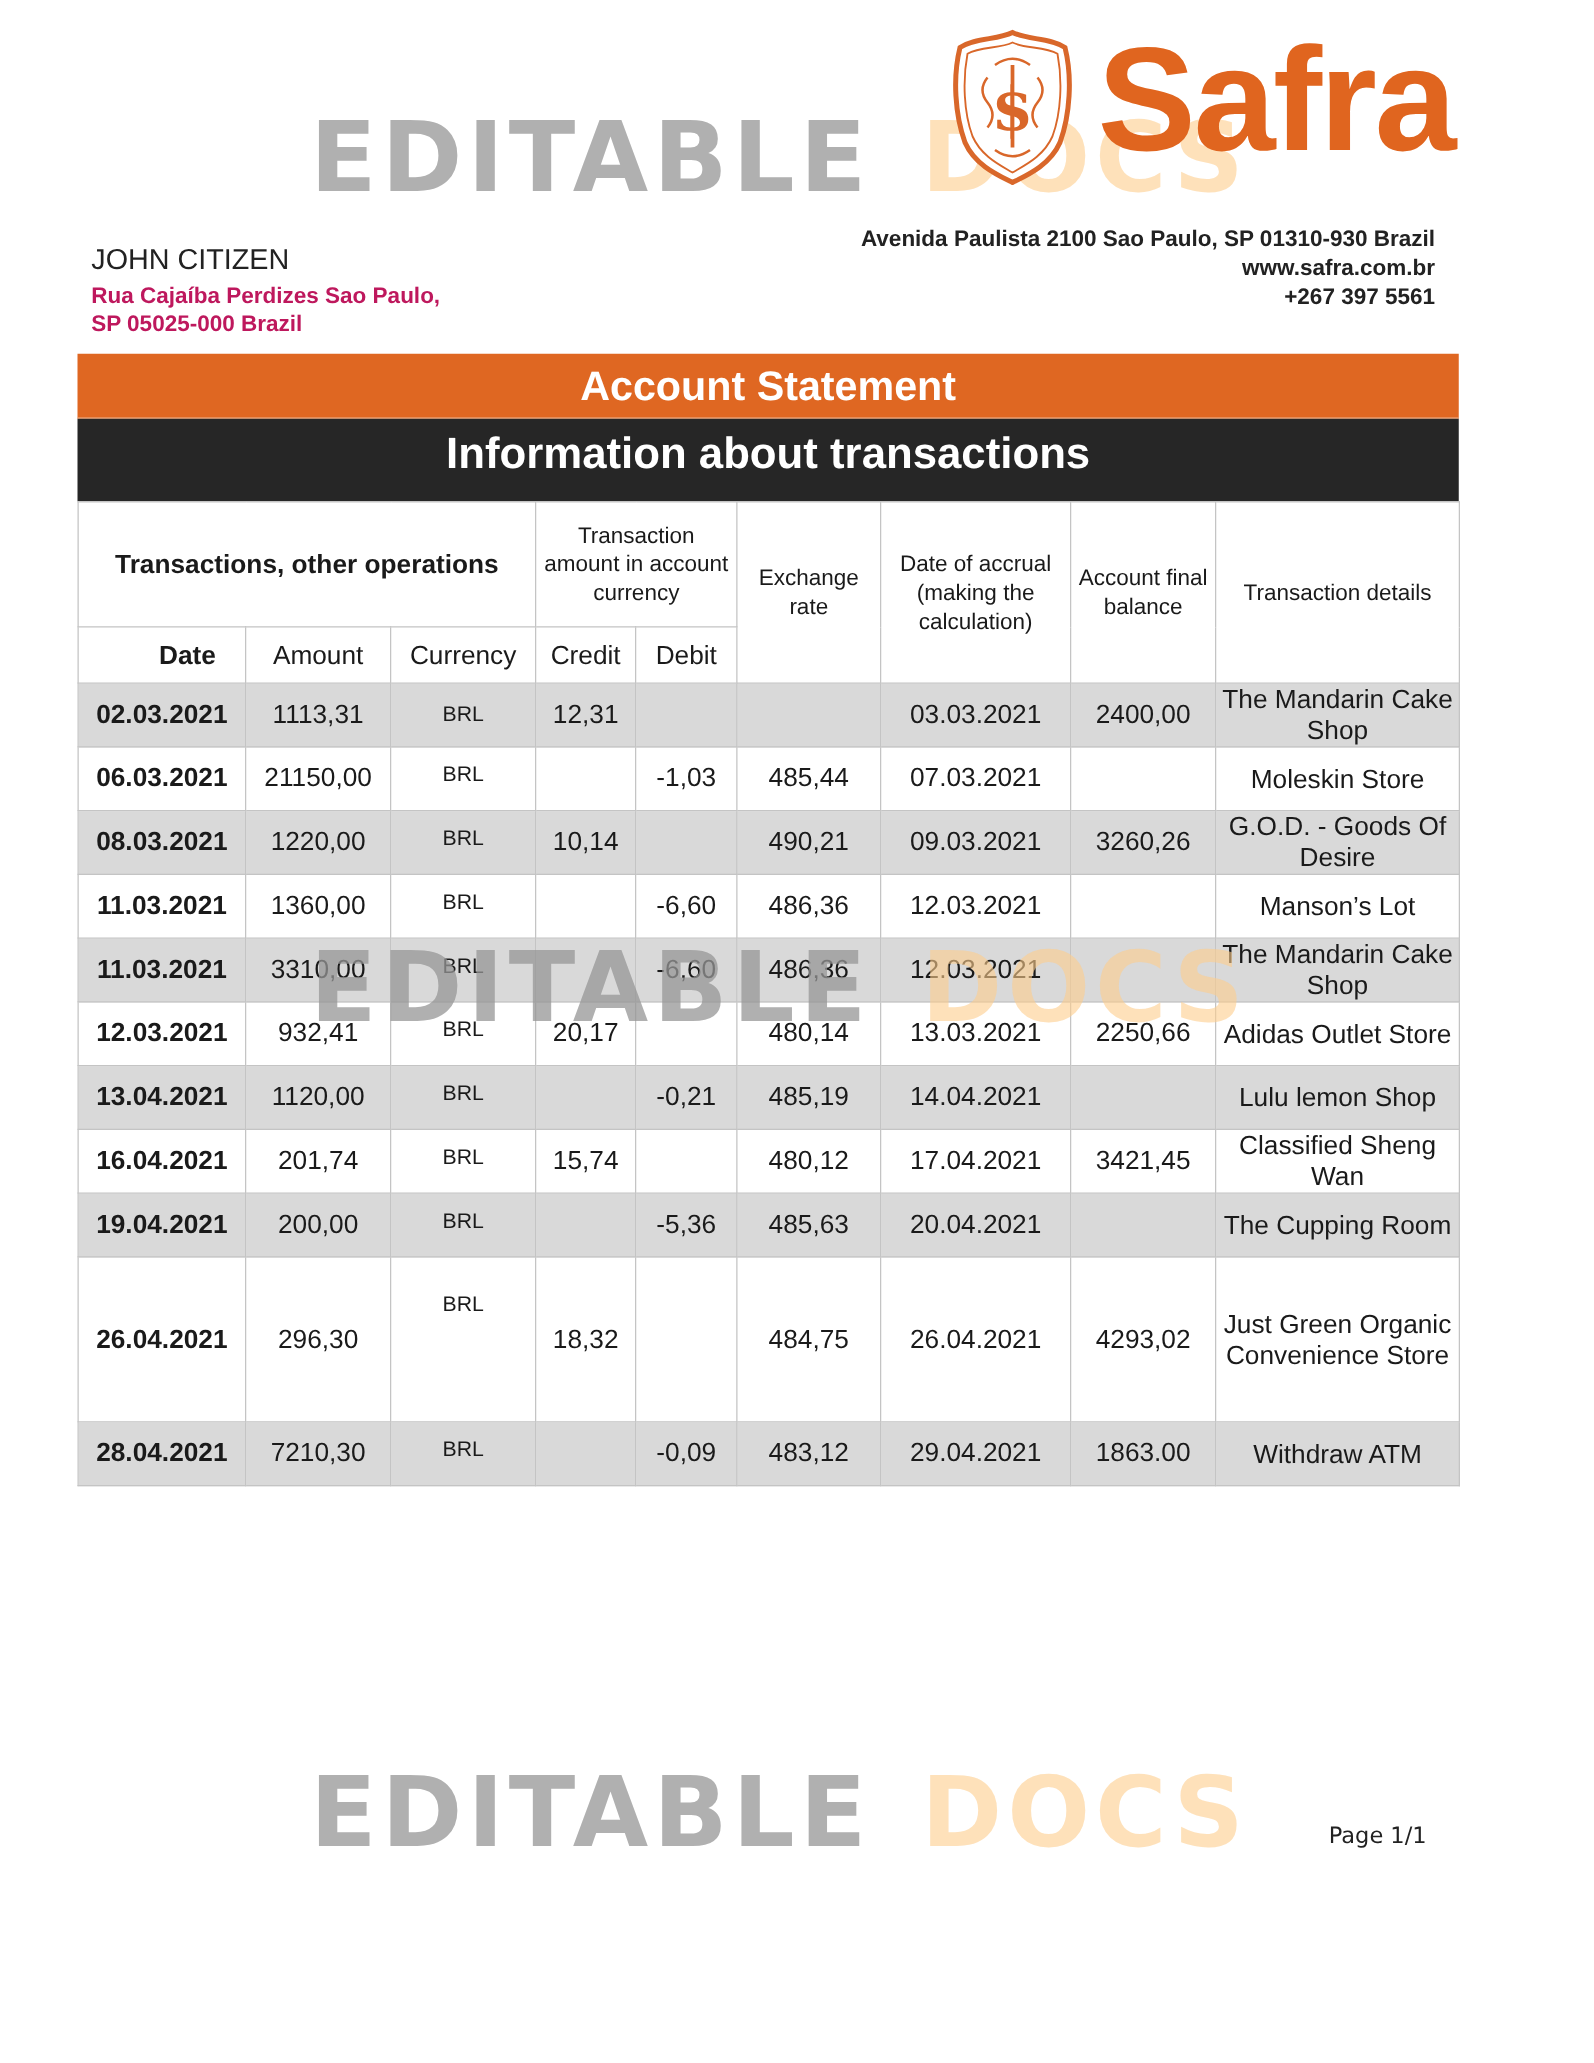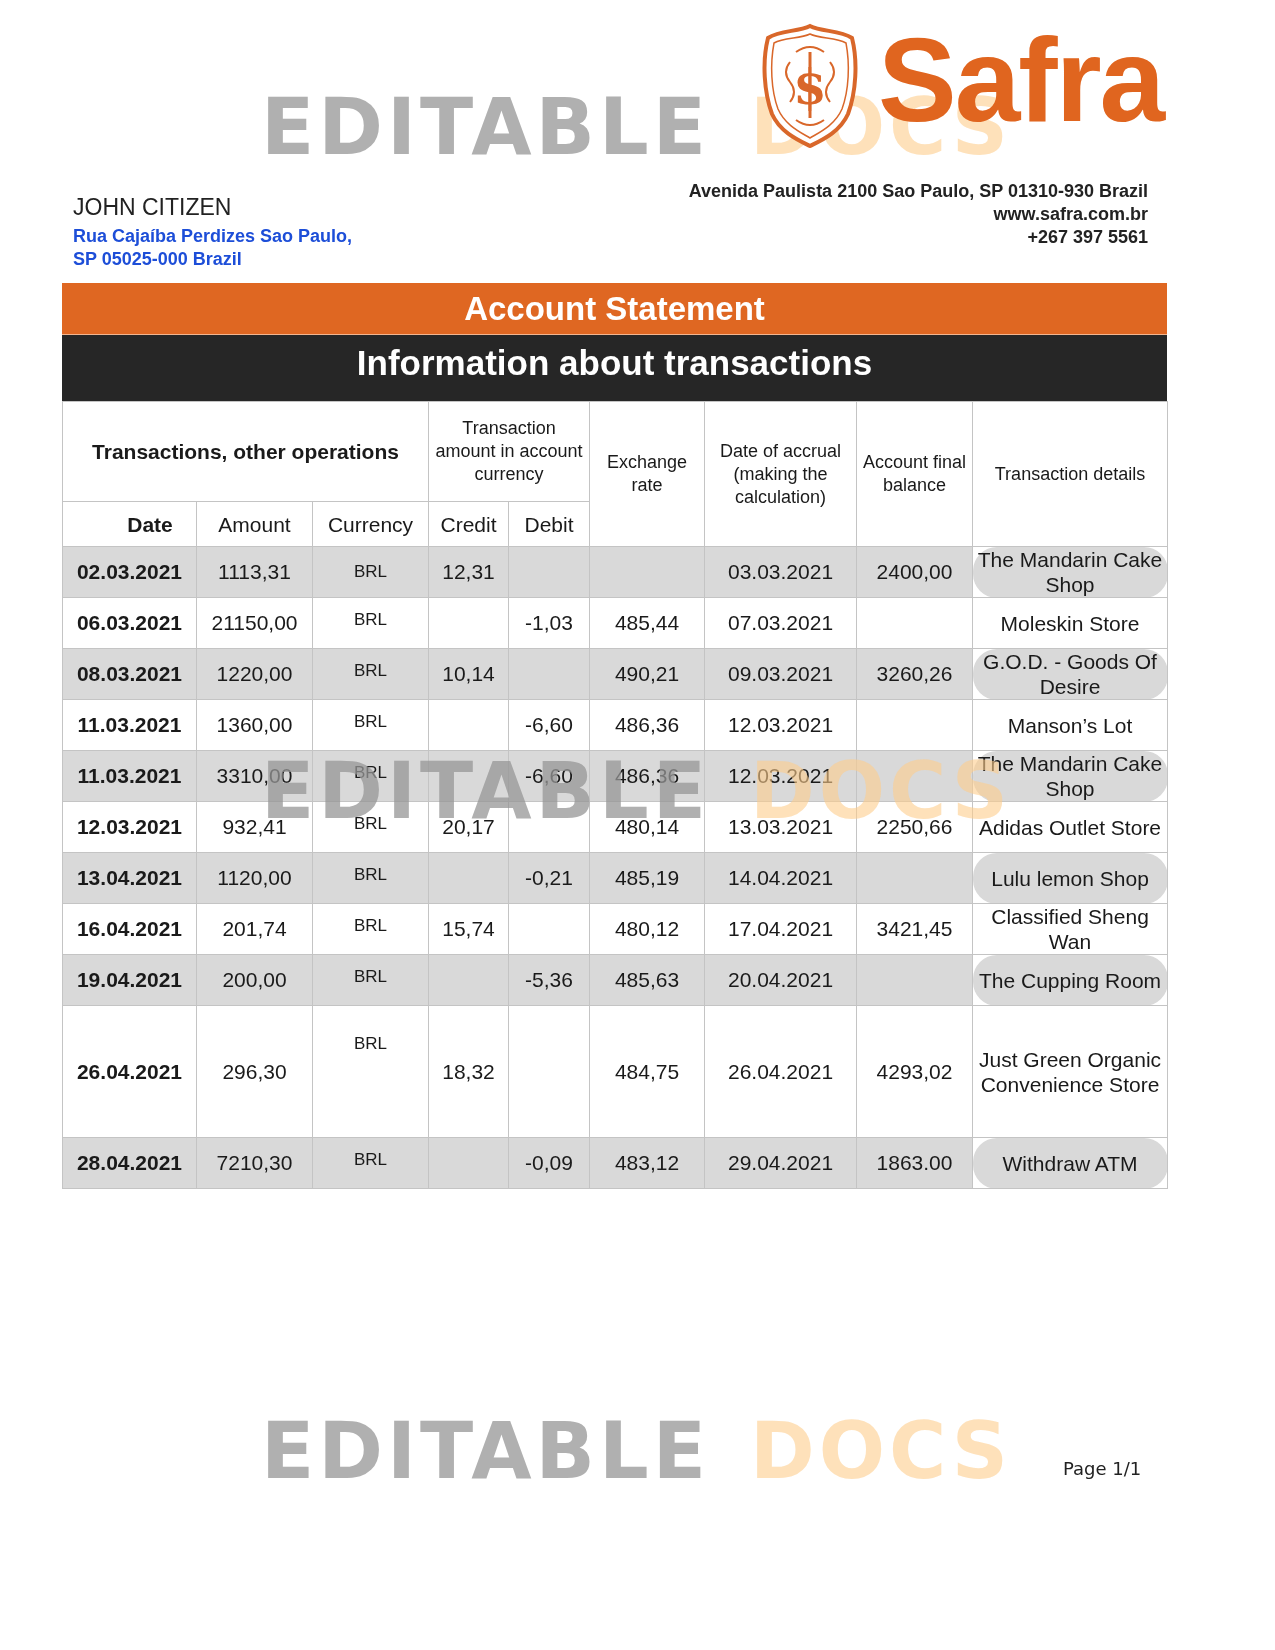--- a/index.html
+++ b/index.html
@@ -1,51 +1,51 @@
 <!DOCTYPE html>
 <html><head>
 <meta charset="utf-8">
 <style>
   * { box-sizing: border-box; margin: 0; padding: 0; }
   html, body { width: 1275px; height: 1650px; background: #ffffff; }
   body { position: relative; font-family: "Liberation Sans", sans-serif; color: #1a1a1a; overflow: hidden; }
 
   .watermark { position: absolute; left: 248px; font-family: "DejaVu Sans", sans-serif; font-weight: bold; font-size: 78px; letter-spacing: 4px; line-height: 1; white-space: nowrap; pointer-events: none; z-index: 5; }
-  .watermark .wm-a { color: rgba(150,150,150,0.75); margin-left: 13px; }
+  .watermark .wm-a { color: rgba(150,150,150,0.75); }
   .watermark .wm-b { color: rgba(253,205,140,0.6); margin-left: 40px; }
   .wm-top { top: 88px; z-index: 1; }
   .wm-mid { top: 752px; }
   .wm-bot { top: 1412px; }
 
   .logo { position: absolute; top: 22px; left: 760px; display: flex; align-items: center; z-index: 2; }
   .crest { width: 100px; height: 126px; }
   .brand { font-family: "Liberation Sans", sans-serif; font-weight: bold; font-size: 118px; color: #e0651f; letter-spacing: -2px; margin-left: 18px; line-height: 1; margin-top: -10px; }
 
   .customer { position: absolute; top: 194px; left: 73px; }
   .customer .name { font-size: 23px; color: #222; margin-bottom: 4px; }
-  .customer .addr { font-size: 18px; font-weight: bold; color: #1d4ed8; line-height: 23px; }
+  .customer .addr { font-size: 18px; font-weight: bold; color: #be185d; line-height: 23px; }
 
   .bank { position: absolute; top: 180px; right: 127px; text-align: right; }
   .bank div { font-size: 18px; font-weight: bold; color: #222; line-height: 23px; text-align: right; }
 
   .statement { position: absolute; top: 283px; left: 62px; width: 1105px; }
   .title-bar { background: #df6722; color: #fff; text-align: center; font-size: 33px; font-weight: bold; height: 52px; line-height: 52px; border-bottom: 1px solid #f3b58f; }
   .sub-bar { background: #262626; color: #fff; text-align: center; font-size: 35px; font-weight: bold; height: 66px; line-height: 55px; }
 
   table { border-collapse: collapse; width: 1105px; table-layout: fixed; }
   th, td { border: 1px solid #c4c4c4; text-align: center; vertical-align: middle; font-weight: normal; }
   th { font-size: 18px; line-height: 23px; color: #1a1a1a; padding: 2px 4px; background: #fff; }
   th.big { font-size: 21px; font-weight: bold; }
   th.sub { font-size: 21px; height: 45px; }
   th.sub.bold { font-weight: bold; padding-left: 45px; }
   td { font-size: 21px; color: #1a1a1a; padding: 0 4px; }
   td.date { font-weight: bold; }
   td.cur { font-size: 17px; vertical-align: top; padding-top: 12px; }
   td.cur.first { vertical-align: middle; padding-top: 0; }
-  td.det { line-height: 25px; border-radius: 24px; }
+  td.det { line-height: 25px; }
   tr.shade td { background: #d9d9d9; }
   tr.r { height: 51px; }
   tr.r.tall { height: 132px; }
 
   .page-num { position: absolute; top: 1458px; left: 1063px; font-size: 18px; color: #222; font-family: "DejaVu Sans", sans-serif; }
 </style>
 </head>
 <body>
 
 <div class="watermark wm-top">

